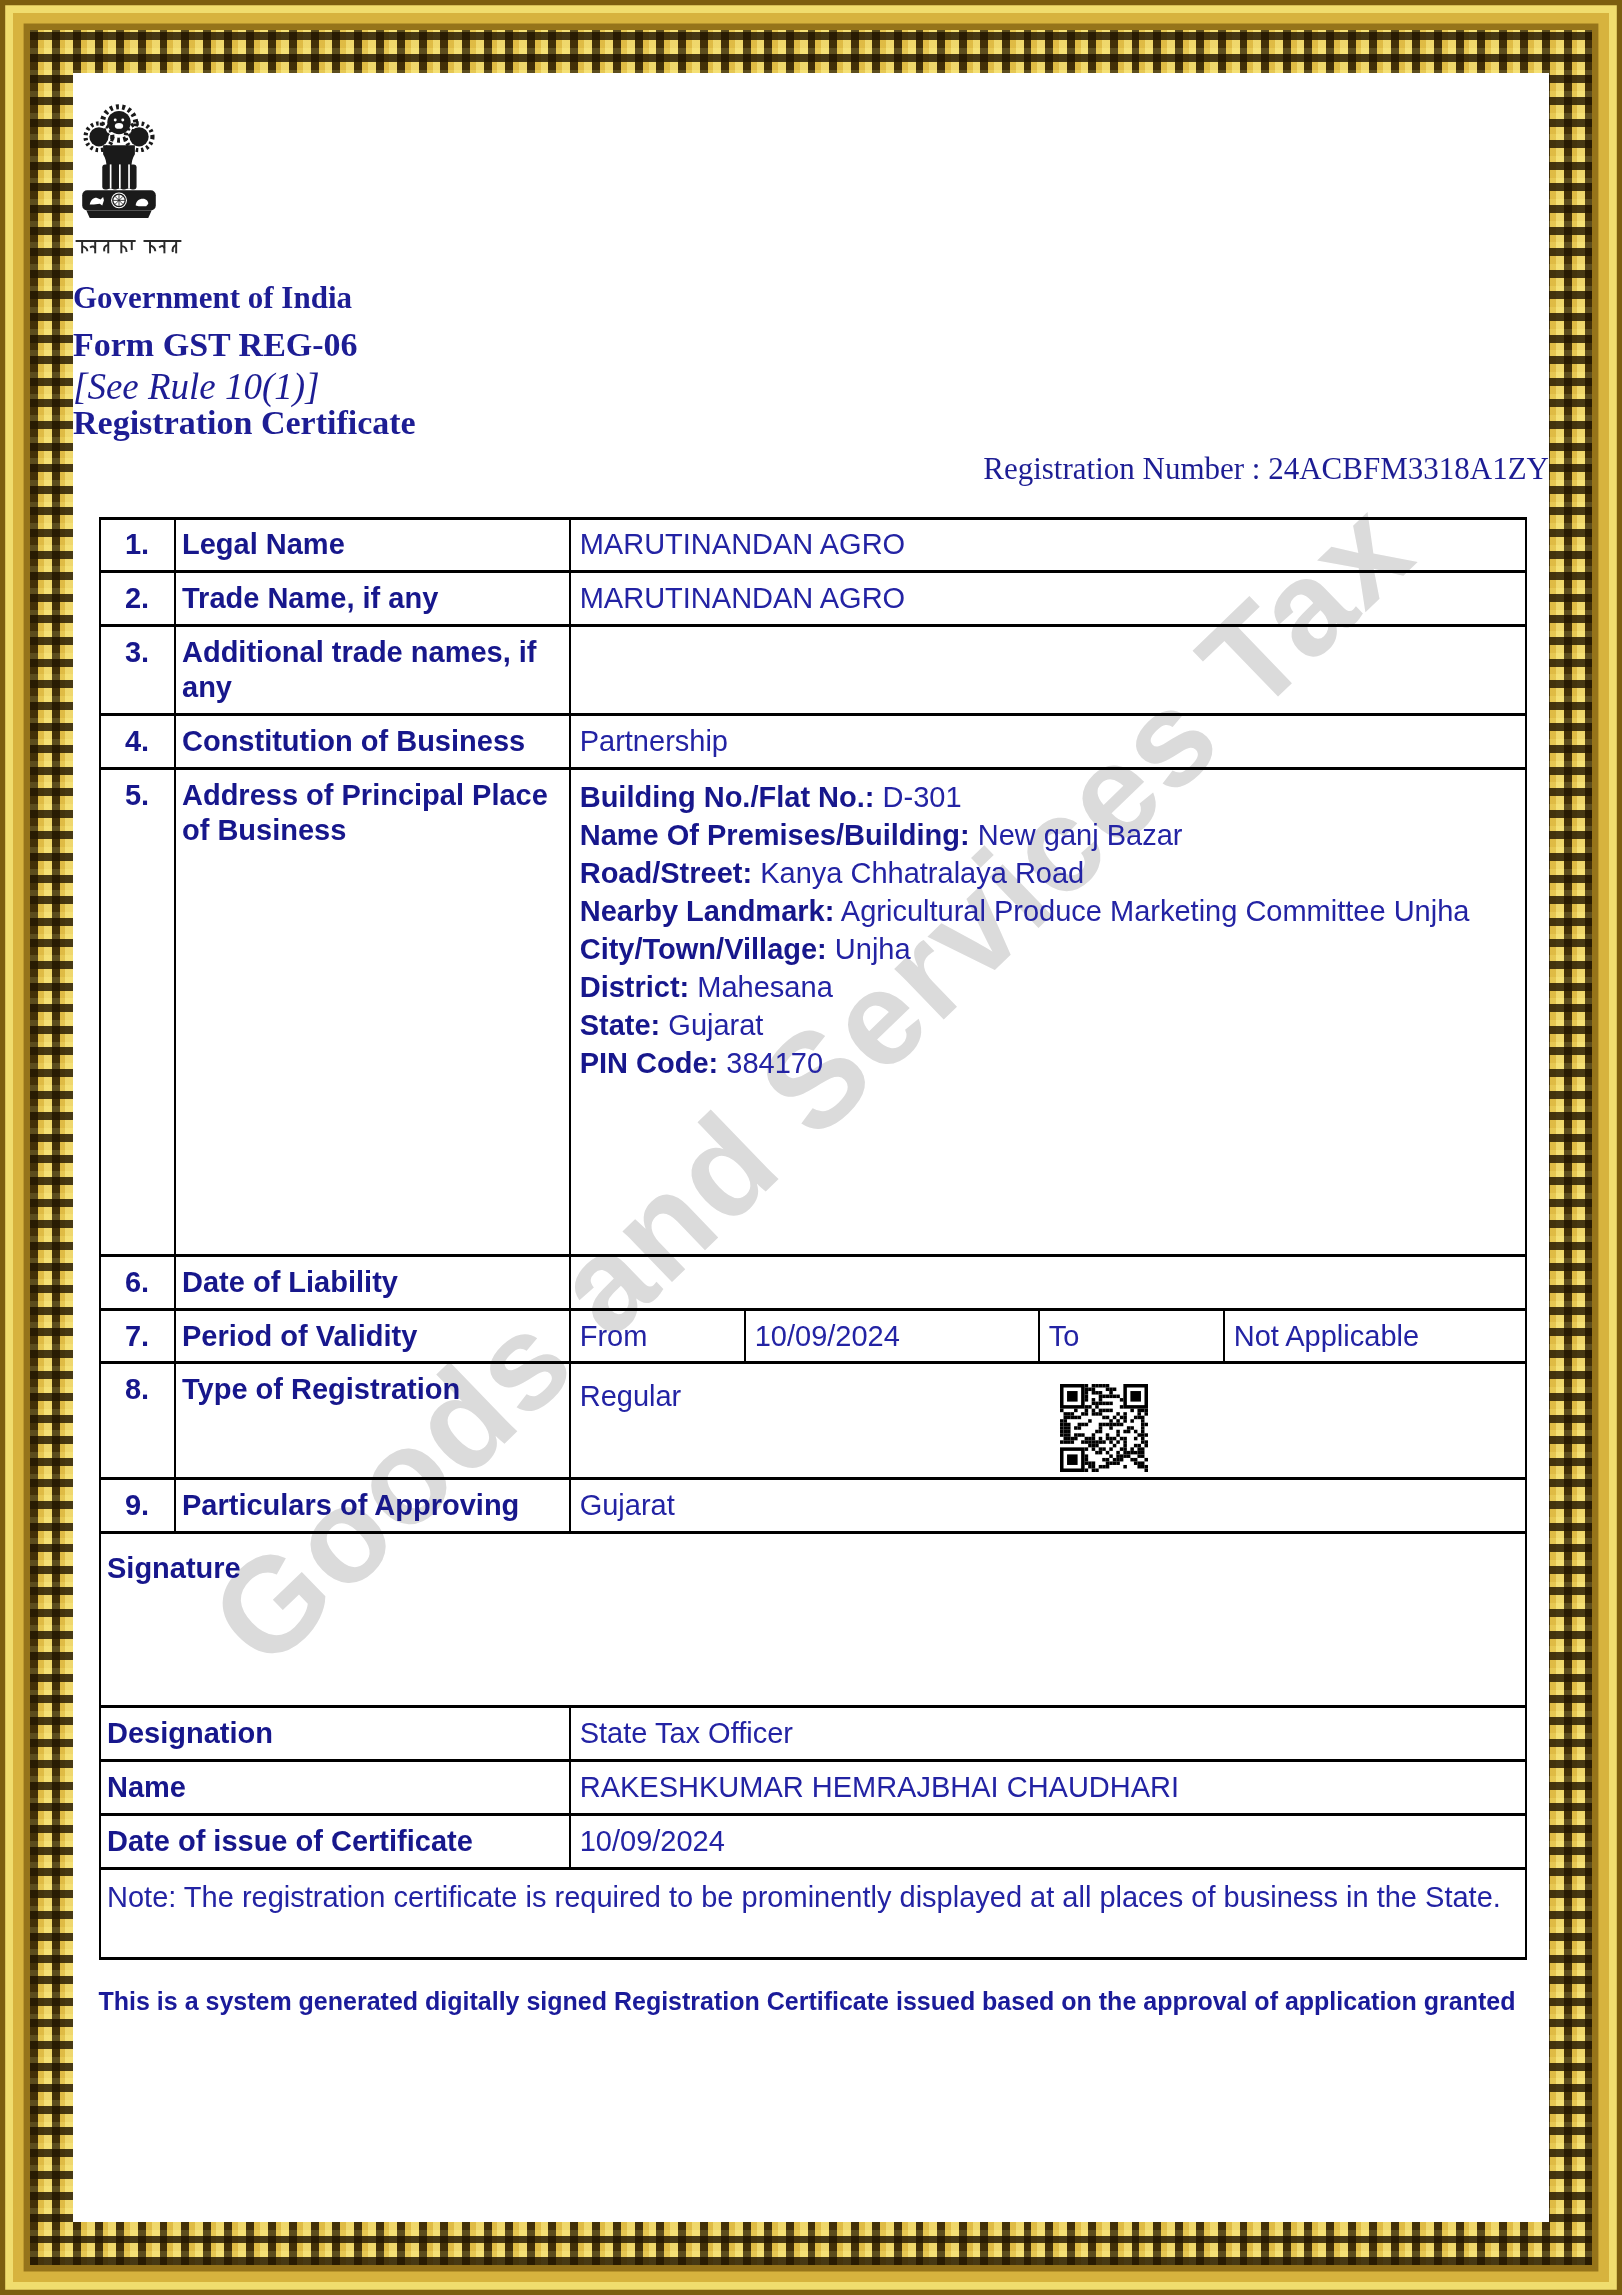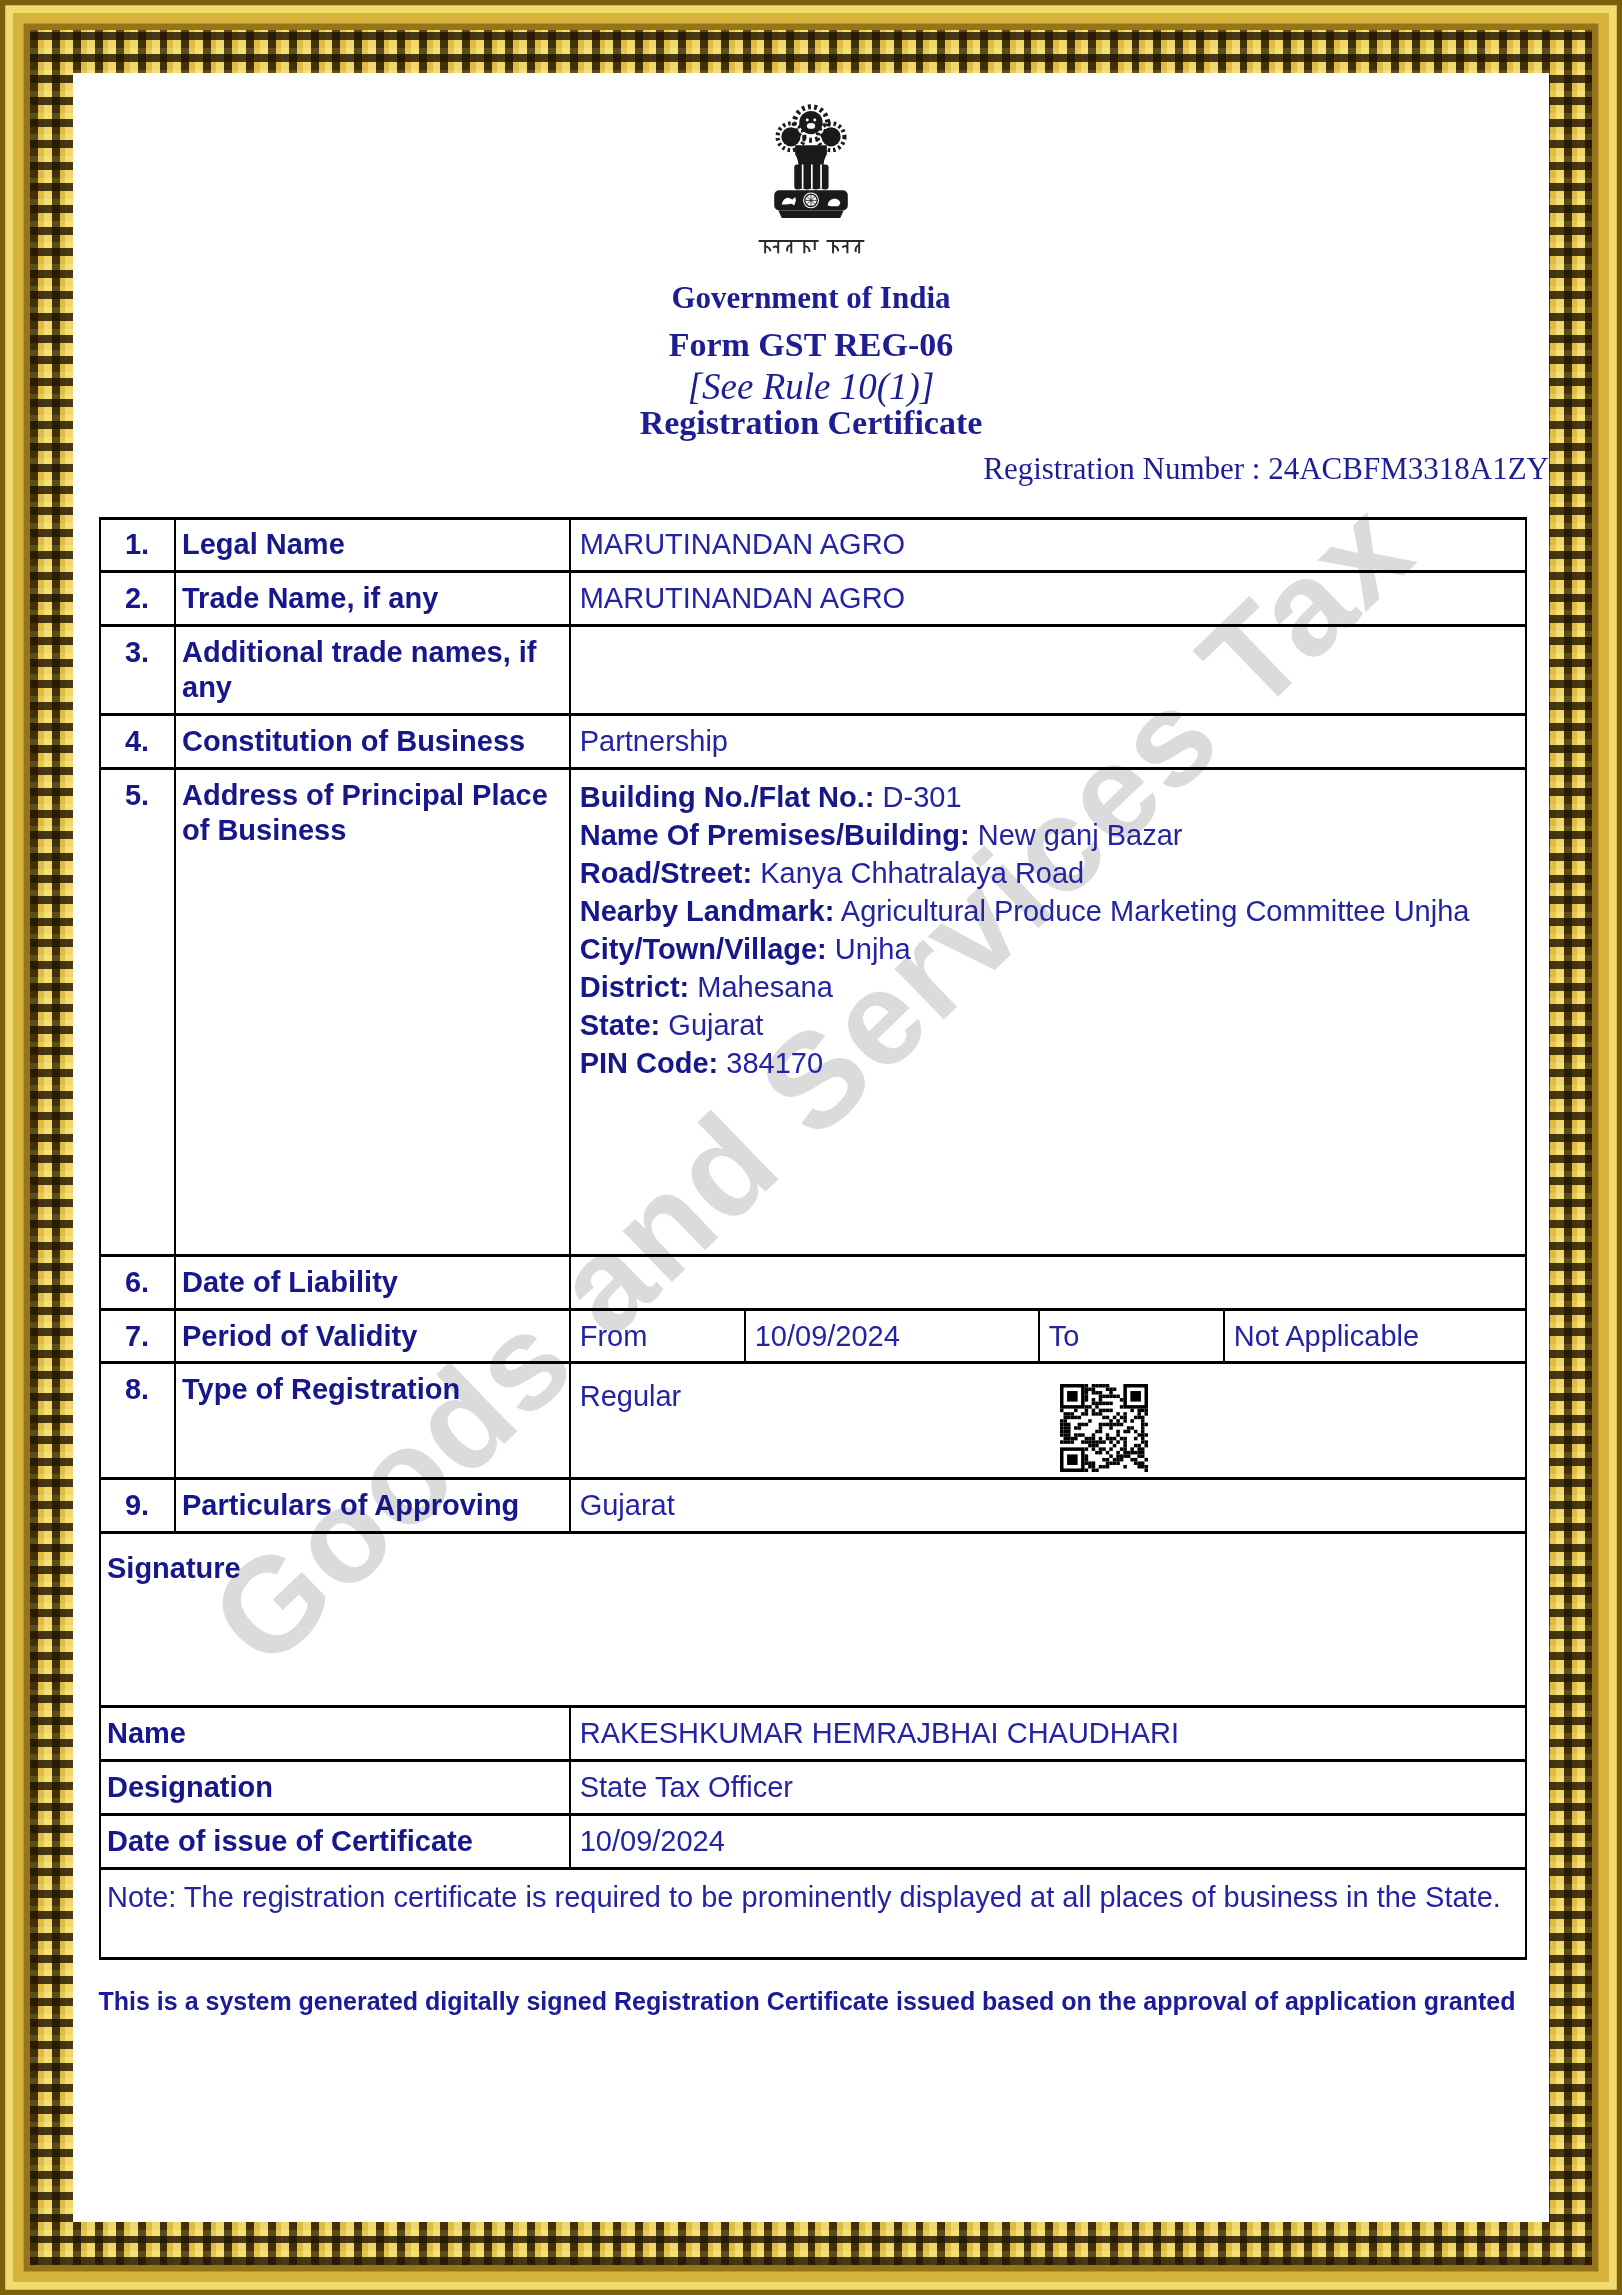--- a/index.html
+++ b/index.html
@@ -19,21 +19,21 @@
 
   
   .watermark{position:absolute;top:47%;left:50%;
     transform:translate(-50%,-50%) rotate(-44deg);
     font-family:"Liberation Sans",sans-serif;font-weight:bold;
     font-size:134px;letter-spacing:2.6px;color:#dbdbdb;white-space:nowrap;z-index:1;}
 
   .doc{position:relative;z-index:2;}
 
   
-  .header{text-align:center;color:#1d1d94;}
+  .header{color:#1d1d94;}
   .emblem-wrap{margin-top:27.5px;line-height:0;}
   .motto-wrap{margin-top:5.2px;line-height:0;}
   .title-gov{font-family:"Liberation Serif",serif;font-weight:bold;font-size:31px;line-height:36px;margin-top:23.6px;}
   .title-form{font-family:"Liberation Serif",serif;font-weight:bold;font-size:34px;line-height:37px;margin-top:10.5px;}
   .rule-ref{font-family:"Liberation Serif",serif;font-style:italic;font-size:37px;line-height:34px;margin-top:7px;}
   .title-cert{font-family:"Liberation Serif",serif;font-weight:bold;font-size:34px;line-height:37px;}
   .regnum{font-family:"Liberation Serif",serif;font-weight:normal;font-size:31px;line-height:35px;
     color:#1d1d94;text-align:right;margin:9.2px 0 0 99px;}
 
   
@@ -452,27 +452,27 @@
             </td>
           </tr>
           <tr style="height:53px">
             <td class="c-no">9.</td>
             <td class="c-label">Particulars of Approving</td>
             <td class="c-val" colspan="4">Gujarat</td>
           </tr>
           <tr style="height:174px">
             <td class="sig-cell" colspan="6">Signature</td>
           </tr>
-          <tr style="height:51px">
-            <td class="c-label" colspan="2">Name</td>
-            <td class="c-val" colspan="4">RAKESHKUMAR HEMRAJBHAI CHAUDHARI</td>
-          </tr>
           <tr style="height:53px">
             <td class="c-label" colspan="2">Designation</td>
             <td class="c-val" colspan="4">State Tax Officer</td>
+          </tr>
+          <tr style="height:51px">
+            <td class="c-label" colspan="2">Name</td>
+            <td class="c-val" colspan="4">RAKESHKUMAR HEMRAJBHAI CHAUDHARI</td>
           </tr>
           <tr style="height:53px">
             <td class="c-label" colspan="2">Date of issue of Certificate</td>
             <td class="c-val" colspan="4">10/09/2024</td>
           </tr>
           <tr style="height:90px">
             <td class="note-cell" colspan="6">Note: The registration certificate is required to be prominently displayed at all places of business in the State.</td>
           </tr>
         </tbody>
       </table>

